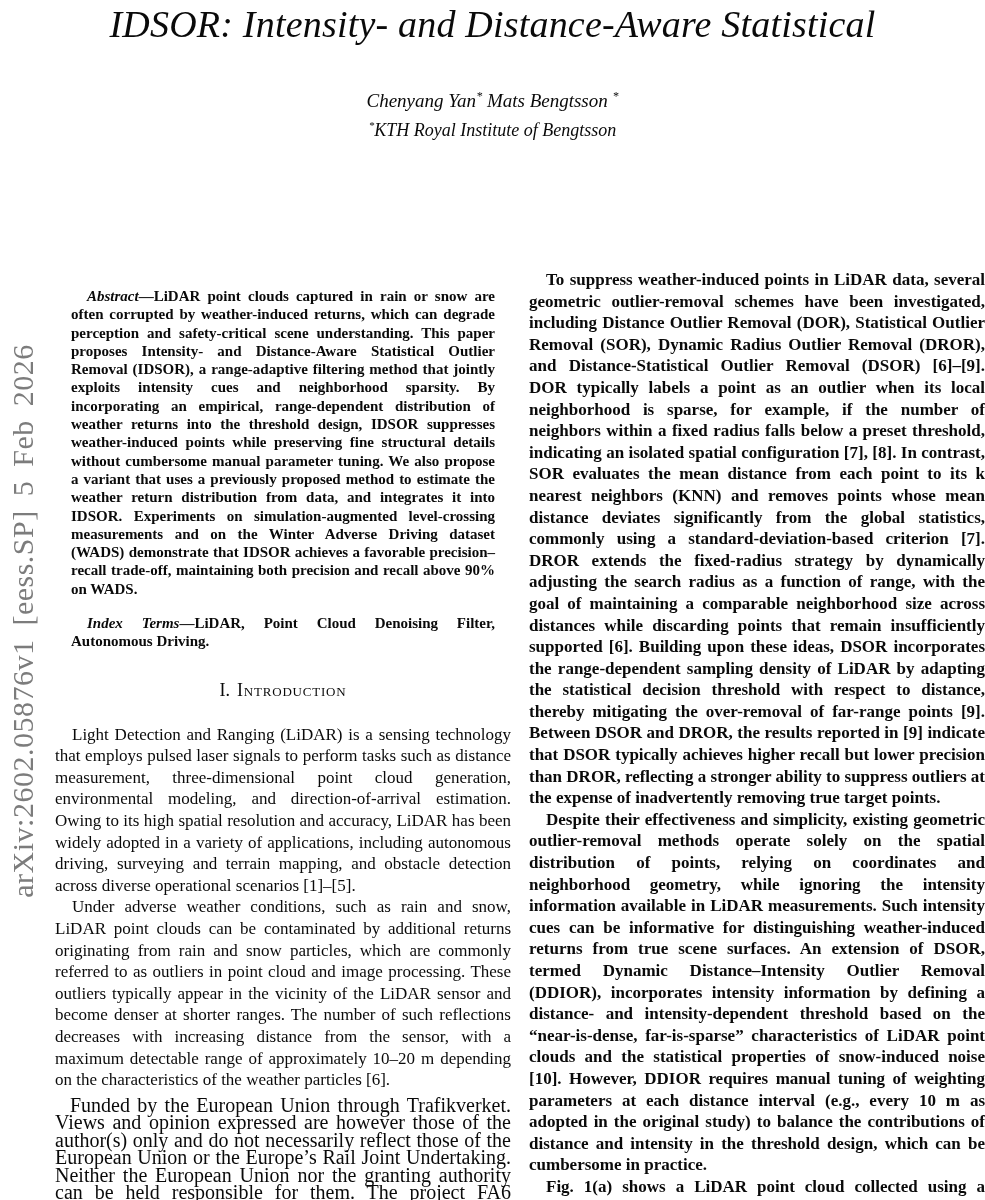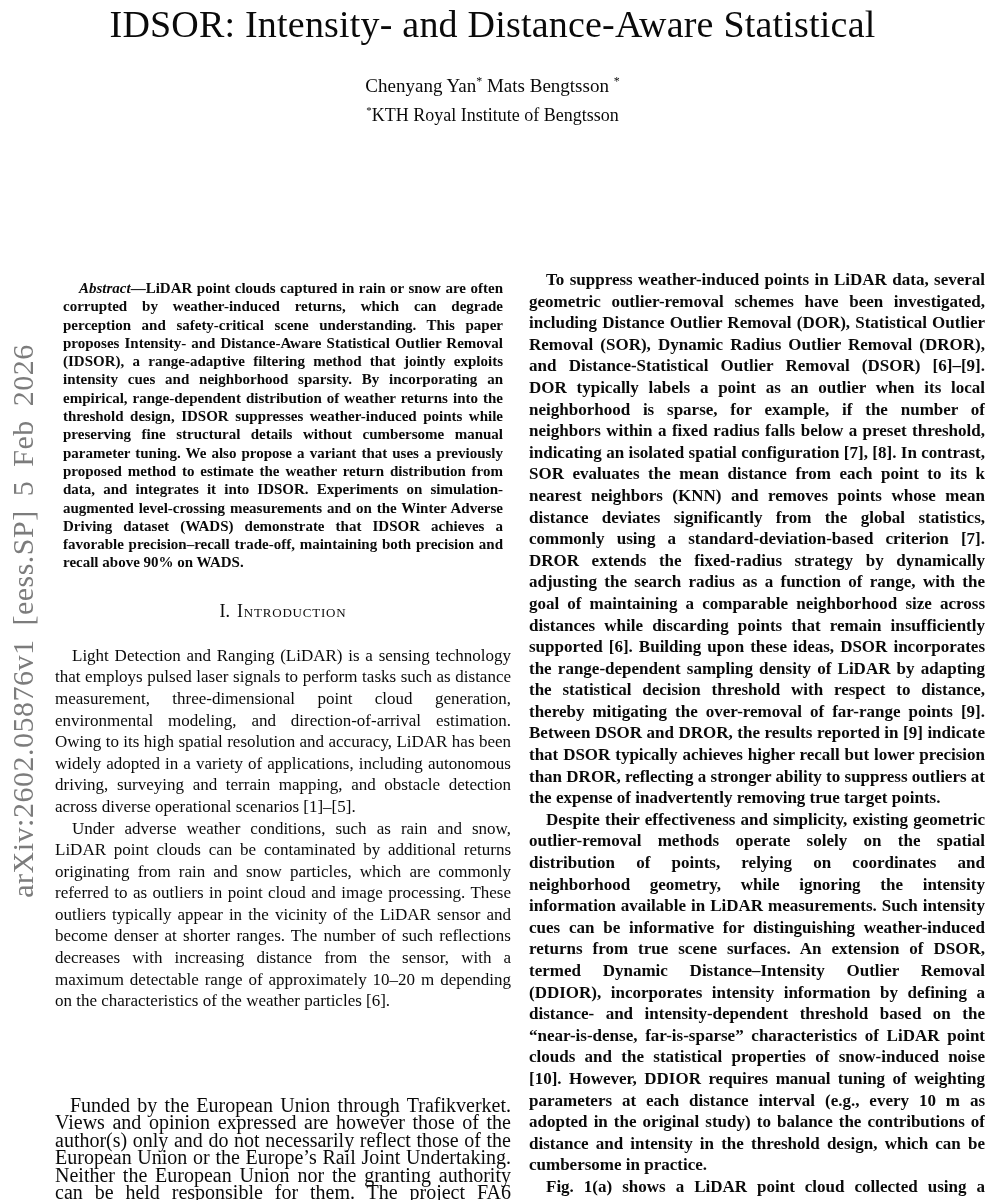--- a/index.html
+++ b/index.html
@@ -34,50 +34,51 @@
     letter-spacing: 0.5px;
   }
 
   
   .header {
     position: absolute;
     left: 0;
     top: 0;
     width: 985px;
     text-align: center;
+    font-style: italic;
   }
   .title-line {
     font-size: 38px;
     line-height: 49px;
     font-weight: normal;
     letter-spacing: 0.2px;
   }
   .authors {
-    margin-top: 20px;
+    margin-top: 35px;
     font-size: 19px;
     line-height: 25px;
   }
   .authors sup { font-size: 12px; }
   .affiliation {
     font-size: 18px;
     line-height: 24px;
   }
   .affiliation sup { font-size: 11px; }
 
   
   .col {
     position: absolute;
     width: 456px;
     text-align: justify;
   }
   .col-left  { left: 55px;  top: 271px; }
   .col-right { left: 529px; top: 269px; font-weight: bold; }
 
   .abstract-p, .index-p {
-    margin: 8px;
+    margin: 16px;
     font-size: 15px;
     line-height: 18.3px;
     font-weight: bold;
     text-indent: 16px;
   }
   .lead-italic { font-style: italic; }
 
   .section-heading {
     margin: 29px 0 23px 0;
     text-align: center;
@@ -116,20 +117,21 @@
   <div class="watermark">arXiv:2602.05876v1 [eess.SP] 5 Feb 2026</div>
 
   <div class="header">
     <div class="title-line">IDSOR: Intensity- and Distance-Aware Statistical</div>
     <div class="authors"><span>Chenyang Yan</span><sup>*</sup> <span>Mats Bengtsson</span> <sup>*</sup></div>
     <div class="affiliation"><sup>*</sup><span>KTH Royal Institute of Bengtsson</span></div>
   </div>
 
   <div class="col col-left">
     <p class="abstract-p"><span class="lead-italic">Abstract</span><span>—LiDAR point clouds captured in rain or snow are often corrupted by weather-induced returns, which can degrade perception and safety-critical scene understanding. This paper proposes Intensity- and Distance-Aware Statistical Outlier Removal (IDSOR), a range-adaptive filtering method that jointly exploits intensity cues and neighborhood sparsity. By incorporating an empirical, range-dependent distribution of weather returns into the threshold design, IDSOR suppresses weather-induced points while preserving fine structural details without cumbersome manual parameter tuning. We also propose a variant that uses a previously proposed method to estimate the weather return distribution from data, and integrates it into IDSOR. Experiments on simulation-augmented level-crossing measurements and on the Winter Adverse Driving dataset (WADS) demonstrate that IDSOR achieves a favorable precision–recall trade-off, maintaining both precision and recall above 90% on WADS.</span></p>
+    <p class="index-p"><span class="lead-italic">Index Terms</span><span>—LiDAR, Point Cloud Denoising Filter, Autonomous Driving.</span></p>
     <h2 class="section-heading"><span class="section-number">I.</span><span class="section-title">Introduction</span></h2>
     <p class="body-p">Light Detection and Ranging (LiDAR) is a sensing technology that employs pulsed laser signals to perform tasks such as distance measurement, three-dimensional point cloud generation, environmental modeling, and direction-of-arrival estimation. Owing to its high spatial resolution and accuracy, LiDAR has been widely adopted in a variety of applications, including autonomous driving, surveying and terrain mapping, and obstacle detection across diverse operational scenarios [1]–[5].</p>
     <p class="body-p">Under adverse weather conditions, such as rain and snow, LiDAR point clouds can be contaminated by additional returns originating from rain and snow particles, which are commonly referred to as outliers in point cloud and image processing. These outliers typically appear in the vicinity of the LiDAR sensor and become denser at shorter ranges. The number of such reflections decreases with increasing distance from the sensor, with a maximum detectable range of approximately 10–20 m depending on the characteristics of the weather particles [6].</p>
   </div>
 
   <div class="col col-right">
     <p class="body-p">To suppress weather-induced points in LiDAR data, several geometric outlier-removal schemes have been investigated, including Distance Outlier Removal (DOR), Statistical Outlier Removal (SOR), Dynamic Radius Outlier Removal (DROR), and Distance-Statistical Outlier Removal (DSOR) [6]–[9]. DOR typically labels a point as an outlier when its local neighborhood is sparse, for example, if the number of neighbors within a fixed radius falls below a preset threshold, indicating an isolated spatial configuration [7], [8]. In contrast, SOR evaluates the mean distance from each point to its k nearest neighbors (KNN) and removes points whose mean distance deviates significantly from the global statistics, commonly using a standard-deviation-based criterion [7]. DROR extends the fixed-radius strategy by dynamically adjusting the search radius as a function of range, with the goal of maintaining a comparable neighborhood size across distances while discarding points that remain insufficiently supported [6]. Building upon these ideas, DSOR incorporates the range-dependent sampling density of LiDAR by adapting the statistical decision threshold with respect to distance, thereby mitigating the over-removal of far-range points [9]. Between DSOR and DROR, the results reported in [9] indicate that DSOR typically achieves higher recall but lower precision than DROR, reflecting a stronger ability to suppress outliers at the expense of inadvertently removing true target points.</p>
     <p class="body-p">Despite their effectiveness and simplicity, existing geometric outlier-removal methods operate solely on the spatial distribution of points, relying on coordinates and neighborhood geometry, while ignoring the intensity information available in LiDAR measurements. Such intensity cues can be informative for distinguishing weather-induced returns from true scene surfaces. An extension of DSOR, termed Dynamic Distance–Intensity Outlier Removal (DDIOR), incorporates intensity information by defining a distance- and intensity-dependent threshold based on the “near-is-dense, far-is-sparse” characteristics of LiDAR point clouds and the statistical properties of snow-induced noise [10]. However, DDIOR requires manual tuning of weighting parameters at each distance interval (e.g., every 10 m as adopted in the original study) to balance the contributions of distance and intensity in the threshold design, which can be cumbersome in practice.</p>
     <p class="body-p">Fig. 1(a) shows a LiDAR point cloud collected using a Velodyne VLP-14 sensor at an experimental railway level</p>
   </div>

